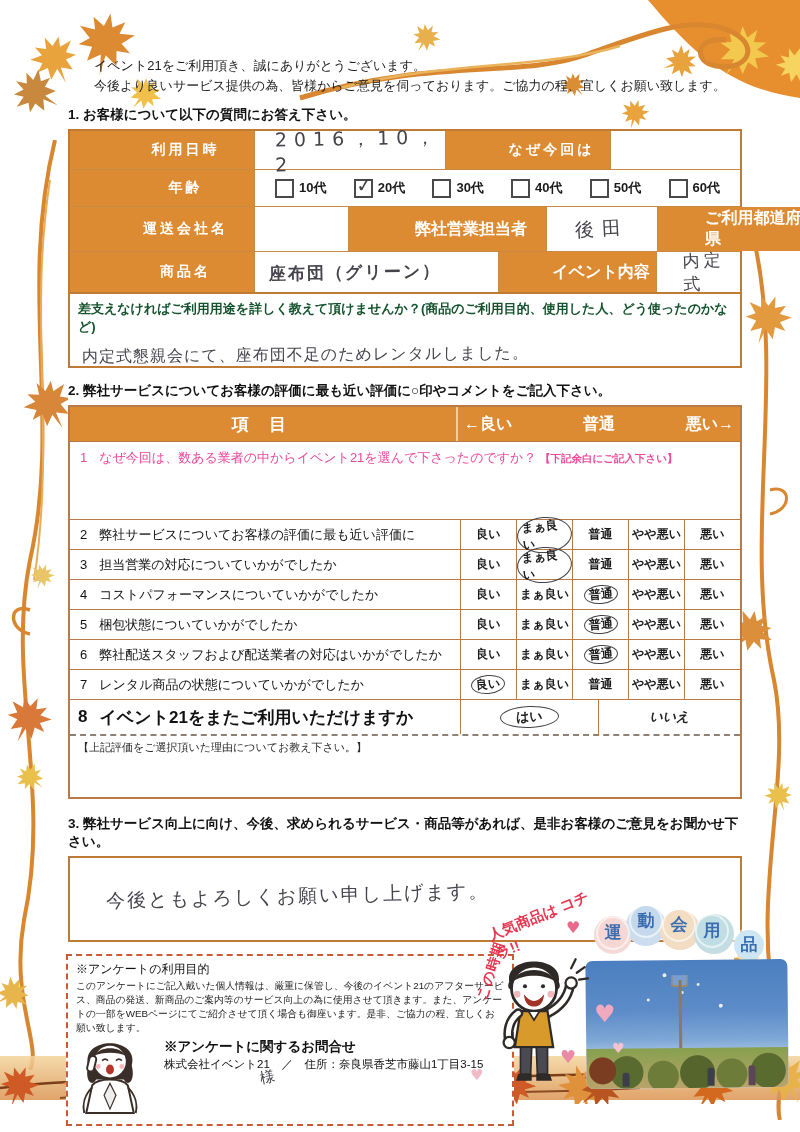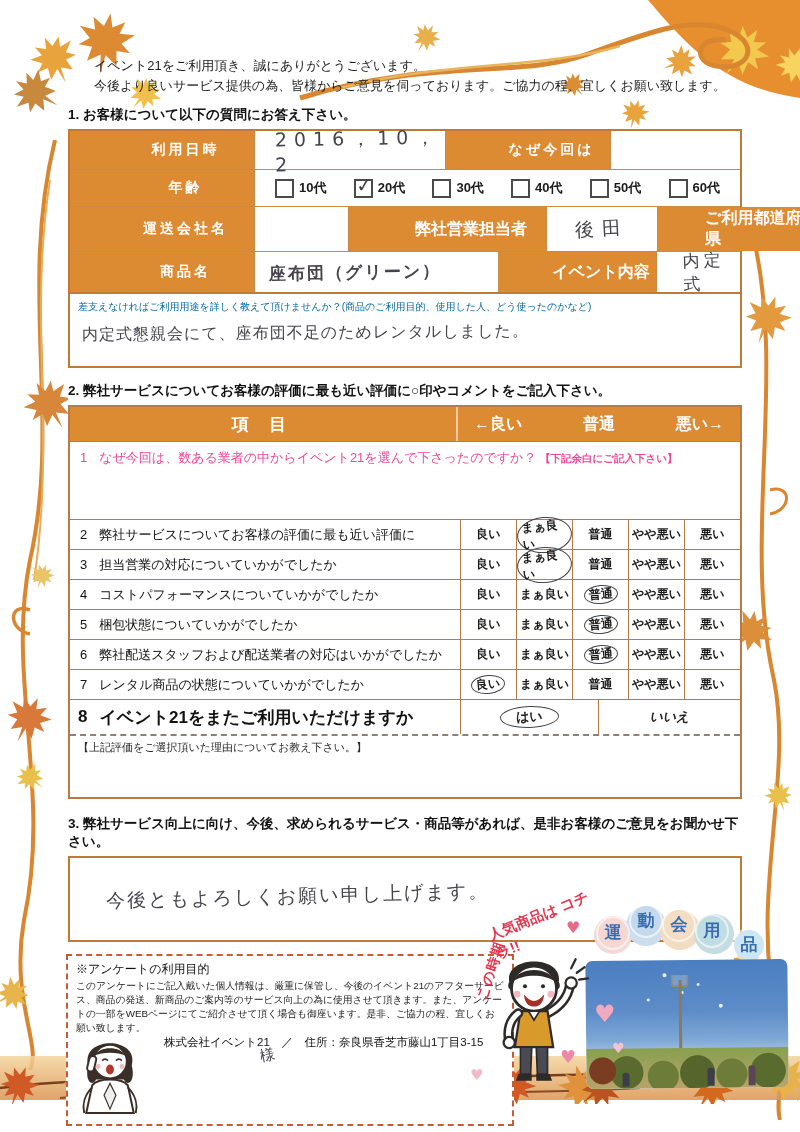--- a/index.html
+++ b/index.html
@@ -43,30 +43,30 @@
   .hw-event{font-size:17px;margin-left:26px;transform:rotate(-2deg);letter-spacing:4px;}
 
   .cbrow{display:flex;align-items:center;justify-content:space-between;padding:0 20px;}
   .cb{display:flex;align-items:center;gap:5px;font-size:13px;font-weight:bold;color:#1a1a1a;}
   .box{width:15px;height:15px;border:2px solid #4a4a4a;background:#fff;position:relative;
        display:flex;align-items:center;justify-content:center;font-size:20px;color:#3f3d46;overflow:visible;}
   .box.checked{transform:translateY(0);}
   .box.checked b{position:absolute;top:-8px;left:0;font-weight:normal;transform:rotate(-6deg);}
 
   .usage-box{border:2px solid #bf7b36;border-top:none;background:#fff;padding:6px 8px 2px 8px;height:64px;}
-  .usage-q{font-size:10px;font-weight:normal;color:#0369a1;}
+  .usage-q{font-size:13px;font-weight:bold;color:#14532d;}
   .usage-a{font-size:16px;margin:8px 0 0 4px;transform:rotate(-0.5deg);letter-spacing:1px;}
 
   
   .t2{border:2px solid #b97a45;background:#fff;}
   .t2head{display:flex;height:34px;background:#dd8b33;color:#fff;font-weight:bold;}
   .t2h-item{flex:1;display:flex;align-items:center;justify-content:center;font-size:17px;
             letter-spacing:8px;border-right:2px solid rgba(255,255,255,.55);}
   .t2h-scale{width:282px;flex:0 0 282px;display:flex;align-items:center;justify-content:space-between;
-             padding:0 16px;font-size:16px;box-sizing:border-box;}
+             padding:0 6px;font-size:16px;box-sizing:border-box;}
   .t2q1{height:70px;border-top:1px solid #b97a45;padding:7px 8px 0 8px;font-size:13px;color:#ec4899;}
   .qno{display:inline-block;margin:0 12px 0 2px;}
   .qnote{font-size:10.5px;font-weight:bold;}
   .t2row{display:flex;border-top:1px solid #b97a45;height:29px;}
   .t2q{width:382px;flex:0 0 382px;display:flex;align-items:center;padding-left:8px;font-size:13px;
        border-right:1px solid #b97a45;color:#111;}
   .rcell{flex:1;border-right:1px solid #b97a45;display:flex;align-items:center;justify-content:center;
          font-size:12px;font-weight:bold;color:#1a1a1a;}
   .rcell:last-child{border-right:none;}
   .circle-mark{border:1.7px solid #45424a;border-radius:50%;padding:0 4px;transform:rotate(-5deg);}
@@ -440,20 +440,21 @@
 
     <div class="sec-h" style="margin-top:16px;">3. 弊社サービス向上に向け、今後、求められるサービス・商品等があれば、是非お客様のご意見をお聞かせ下さい。</div>
     <div class="sec3-box">
       <div class="hw sec3-a">今後ともよろしくお願い申し上げます。</div>
     </div>
 
     <div class="footer">
       <div class="contact-box">
         <div class="purpose-title">※アンケートの利用目的</div>
         <div class="purpose-body">このアンケートにご記入戴いた個人情報は、厳重に保管し、今後のイベント21のアフターサービス、商品の発送、新商品のご案内等のサービス向上の為に使用させて頂きます。また、アンケートの一部をWEBページにてご紹介させて頂く場合も御座います。是非、ご協力の程、宜しくお願い致します。</div>
+        <div class="contact-title">※アンケートに関するお問合せ</div>
         <div class="company-line">
           <span>株式会社イベント21</span><span>　／　</span><span>住所：奈良県香芝市藤山1丁目3-15</span>
           <span class="hw sama">様</span>
         </div>
 
         <svg class="operator" viewBox="0 0 80 95">
           <path d="M18 40 C10 10 70 10 62 40 C66 56 58 62 54 54 L26 54 C22 62 14 56 18 40 Z" fill="#3a2e28"></path>
           <circle cx="40" cy="36" r="17" fill="#fff" stroke="#3a2e28" stroke-width="2"></circle>
           <path d="M24 30 C30 20 50 20 56 30 C48 26 32 26 24 30 Z" fill="#3a2e28"></path>
           <path d="M32 35 q3 -3 6 0" stroke="#3a2e28" stroke-width="1.6" fill="none"></path>

